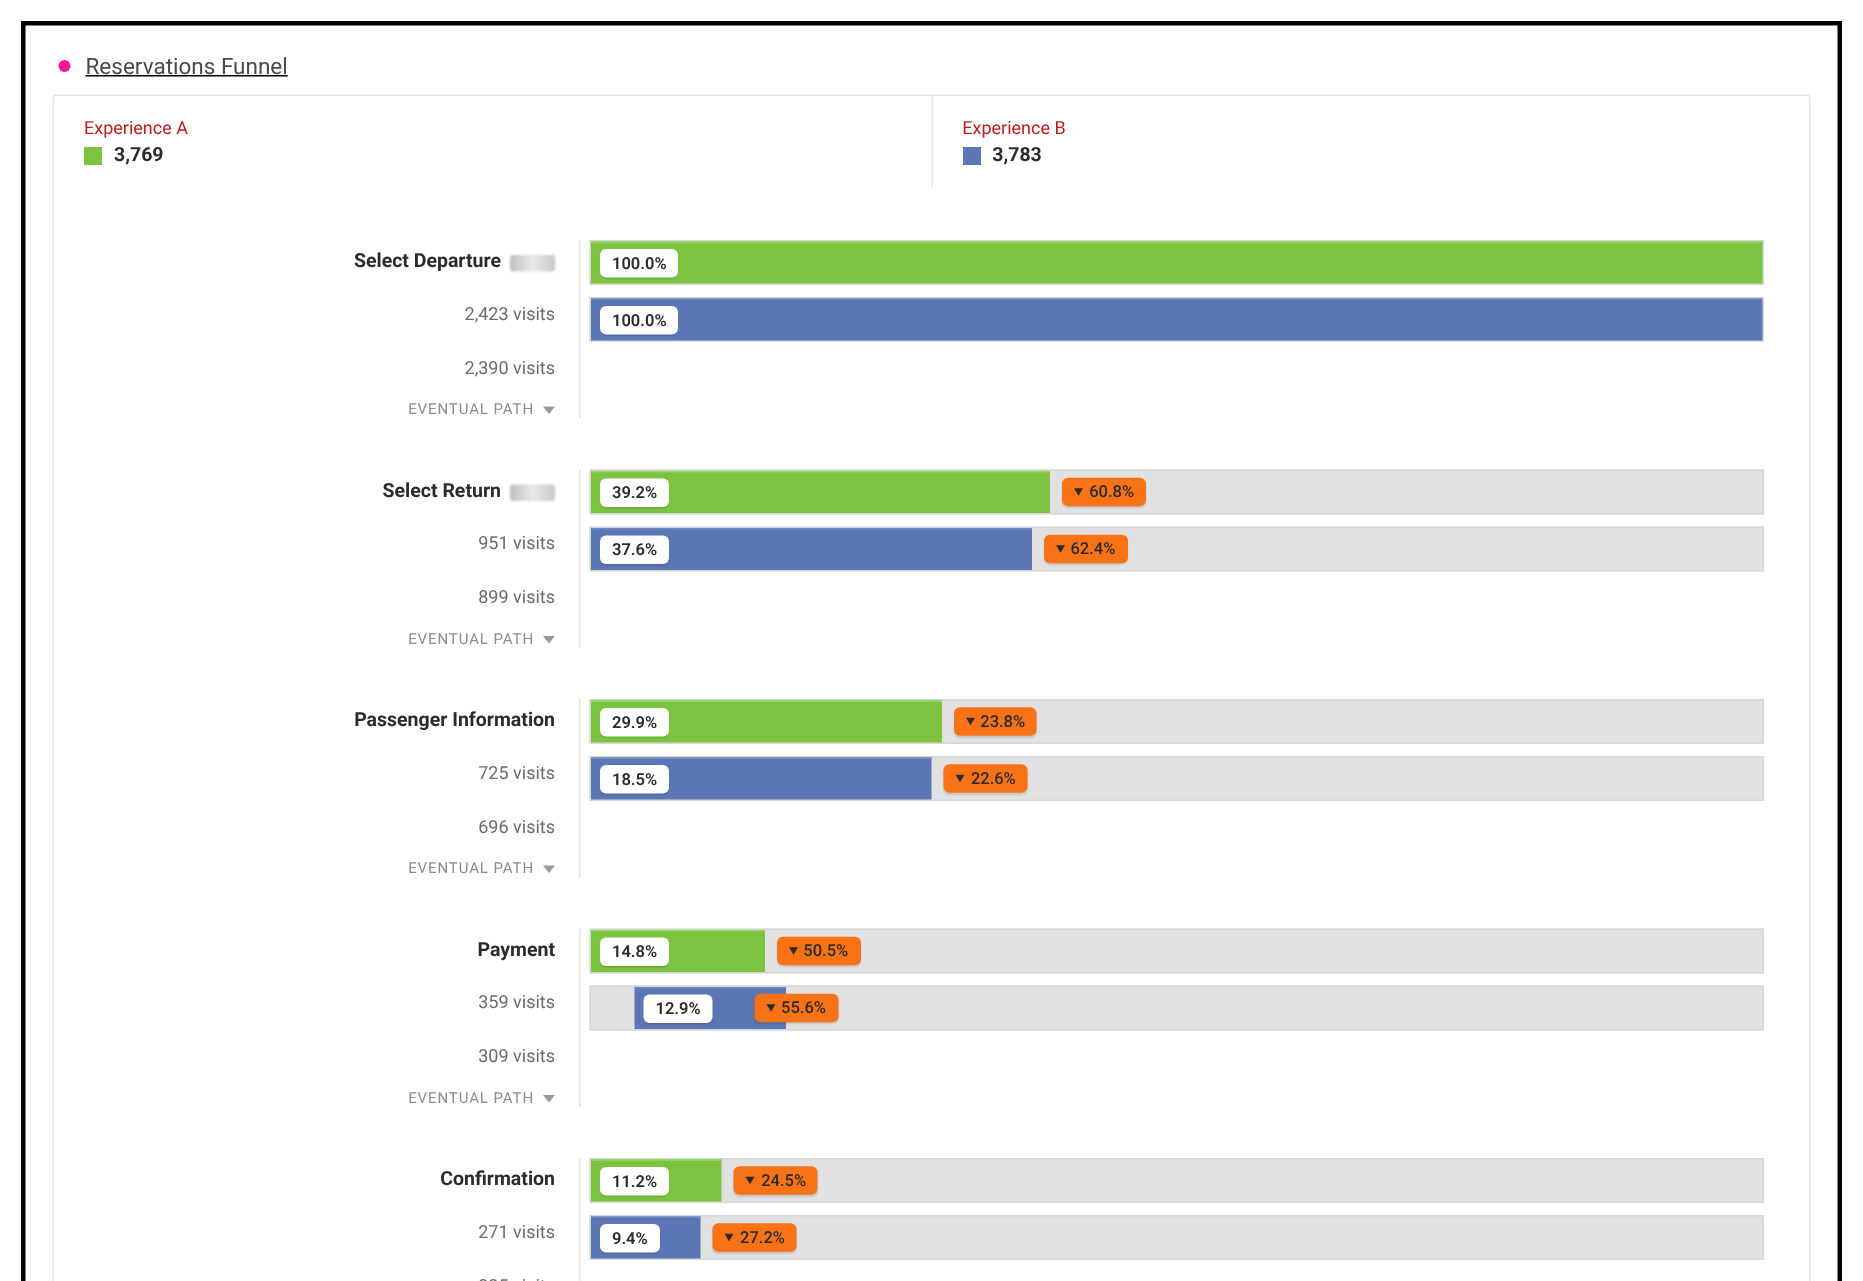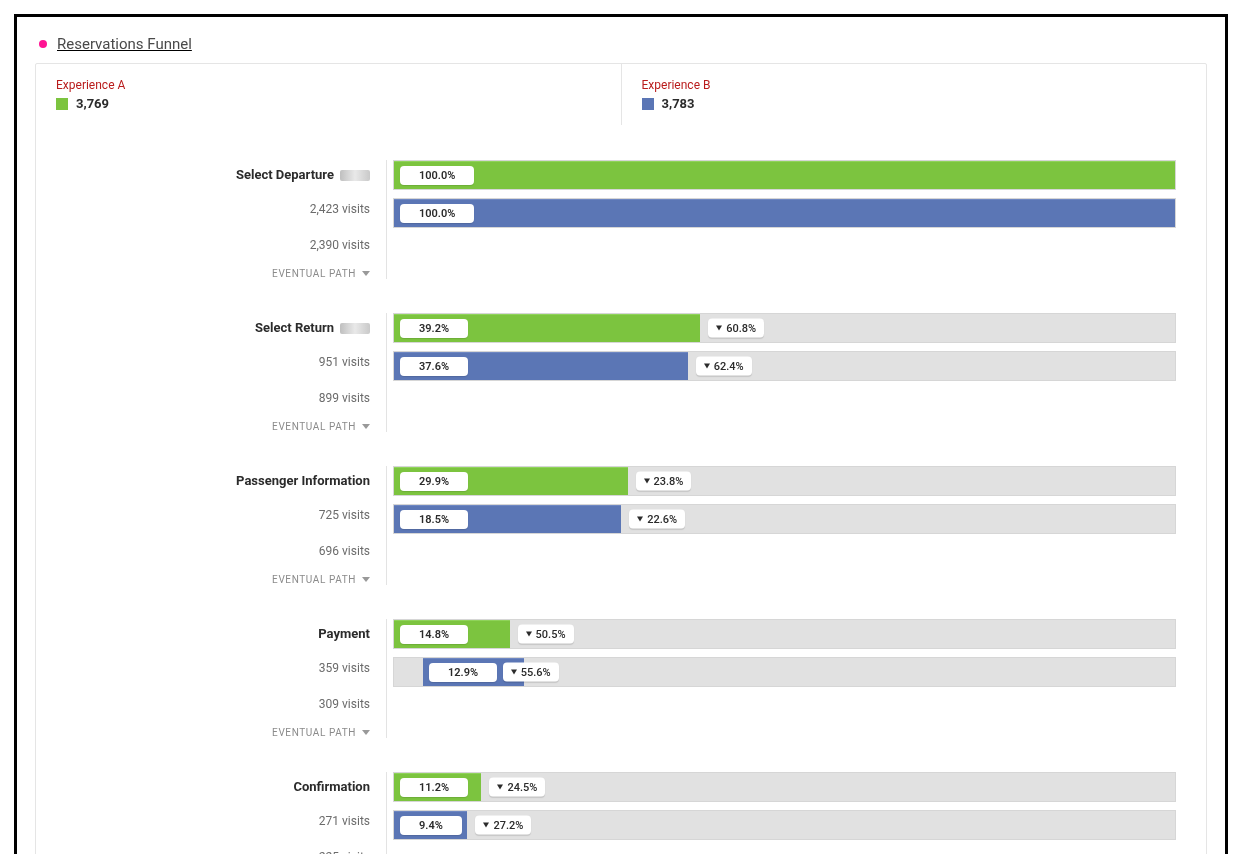--- a/index.html
+++ b/index.html
@@ -136,29 +136,29 @@
     align-items: center;
   }
   .bar-fill.a { background: #7cc43f; border-top:1px solid #8fd35a; }
   .bar-fill.b { background: #5b76b5; border-top:1px solid #6e87c2; }
   .pct-badge {
     background: #fff;
     border-radius: 4px;
     font-size: 11px;
     font-weight: 600;
     color: #2b2b2b;
-    padding: 3px 19px;
+    padding: 3px 8px;
     margin-left: 6px;
     box-shadow: 0 1px 1px rgba(0,0,0,0.12);
   }
   .drop-badge {
     position:absolute;
     top: 50%;
     transform: translateY(-50%);
-    background: #ffffff;
+    background: #f97316;
     border-radius: 4px;
     font-size: 11px;
     font-weight: 500;
     color: #2b2b2b;
     padding: 3px 8px;
     box-shadow: 0 1px 1px rgba(0,0,0,0.12);
     display:flex; align-items:center; gap:4px;
   }
   .down-arrow {
     display:inline-block;

